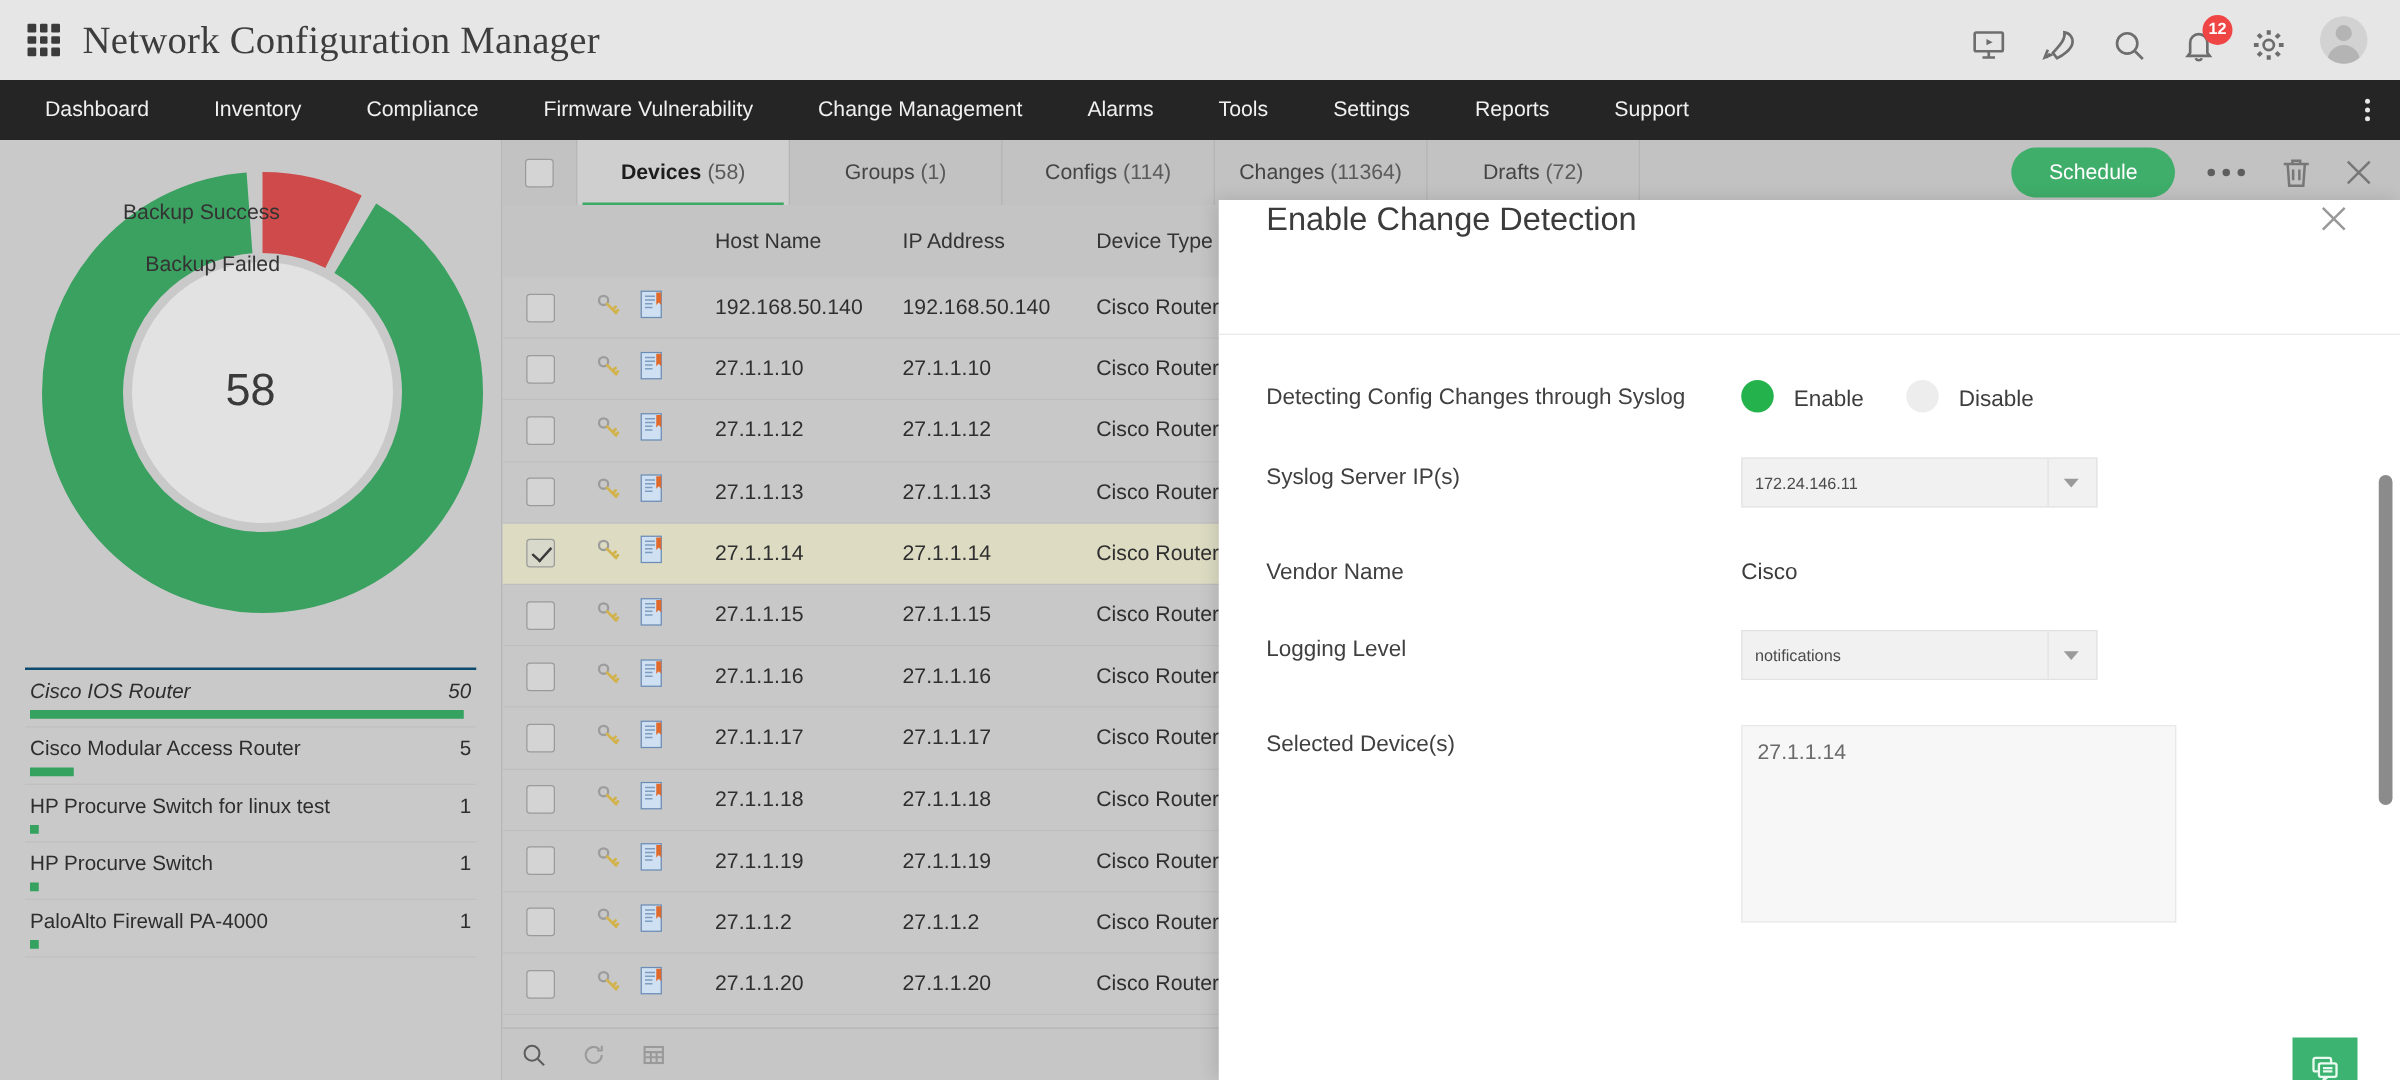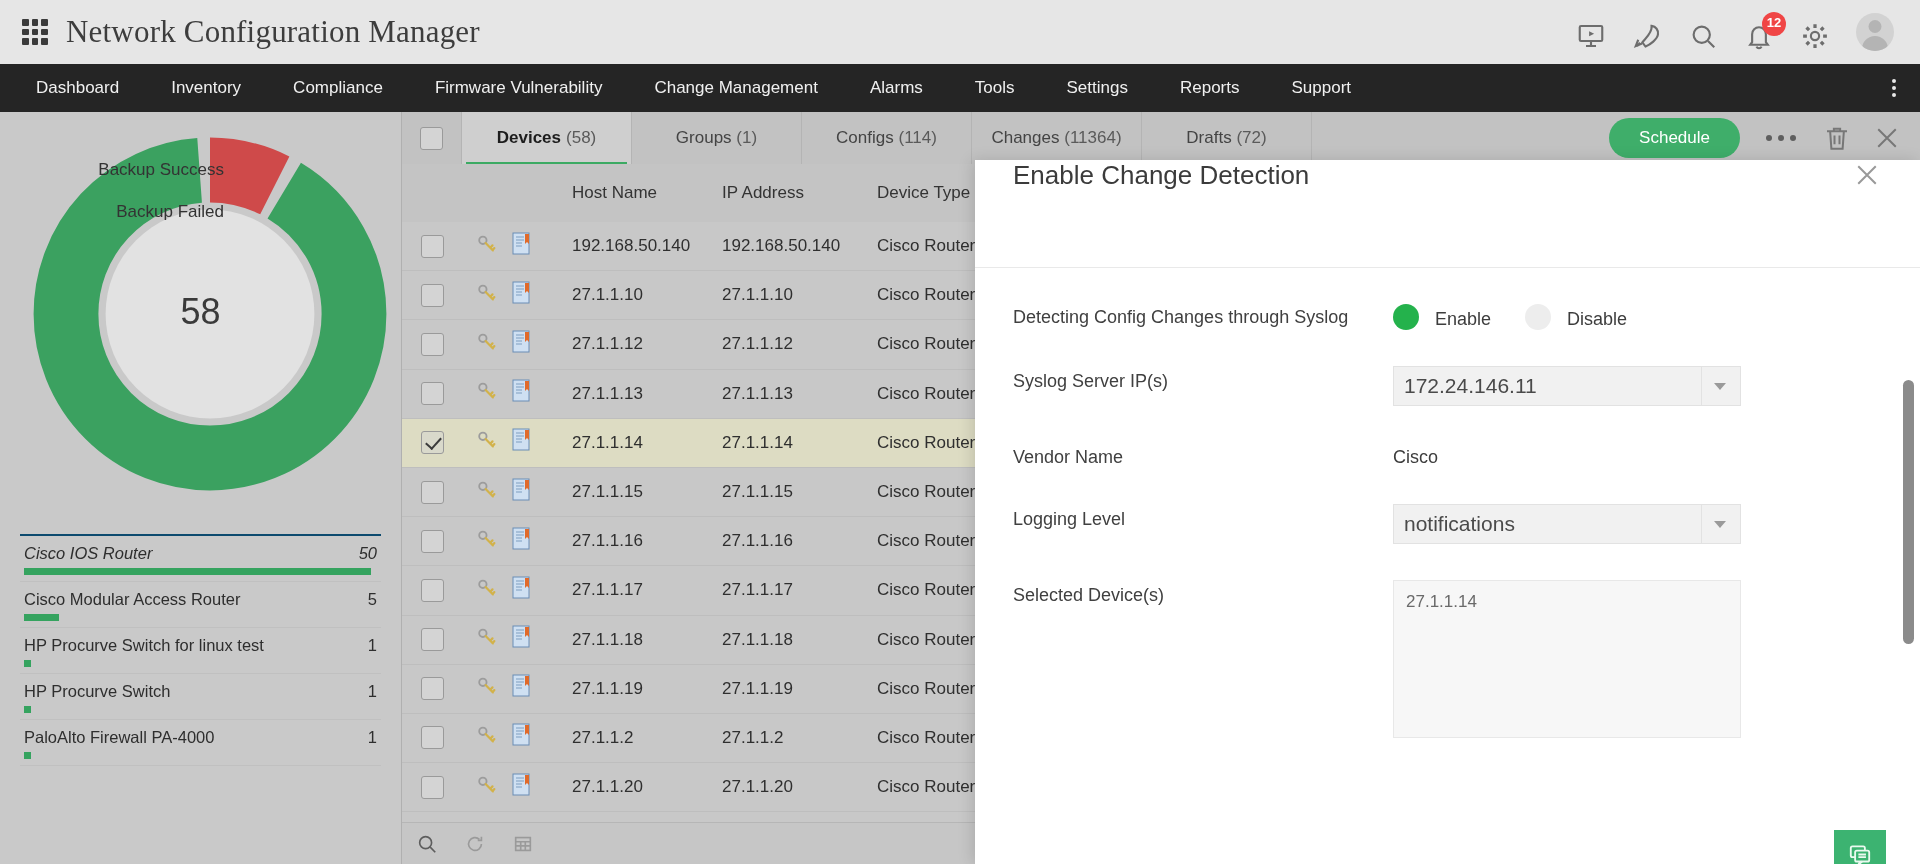--- a/index.html
+++ b/index.html
@@ -184,22 +184,22 @@
   .frow { display: flex; align-items: flex-start; padding: 0 38px; margin-bottom: 36px; }
   .flabel { width: 380px; font-size: 18px; color: #404040; padding-top: 5px; }
   .fctl { flex: 1; }
 
   .radios { display: flex; align-items: flex-end; gap: 16px; padding-top: 2px; }
   .radio { width: 26px; height: 26px; border-radius: 50%; background: #ededed; cursor: pointer; }
   .radio.on { background: #24b24c; }
   .rlabel { font-size: 18px; color: #3d3d3d; margin-right: 18px; }
 
   .select {
-    width: 348px; height: 40px; background: #f1f1f1; border: 1px solid #e2e2e2;
-    display: flex; align-items: center; padding: 0 10px; font-size: 21px; color: #4a4a4a;
+    width: 285px; height: 40px; background: #f1f1f1; border: 1px solid #e2e2e2;
+    display: flex; align-items: center; padding: 0 10px; font-size: 13px; color: #4a4a4a;
     cursor: pointer;
   }
   .select .caret { margin-left: auto; border-left: 1px solid #e2e2e2; height: 100%;
     display: flex; align-items: center; padding-left: 12px; padding-right: 4px; }
   .caret i { width: 0; height: 0; border-left: 6px solid transparent; border-right: 6px solid transparent;
     border-top: 7px solid #9a9a9a; display: block; }
   .static-val { font-size: 18px; color: #3d3d3d; padding-top: 5px; }
   .devbox {
     width: 348px; height: 158px; background: #f7f7f7; border: 1px solid #e8e8e8;
     padding: 11px 12px; font-size: 17px; color: #6a6a6a; overflow: auto;

